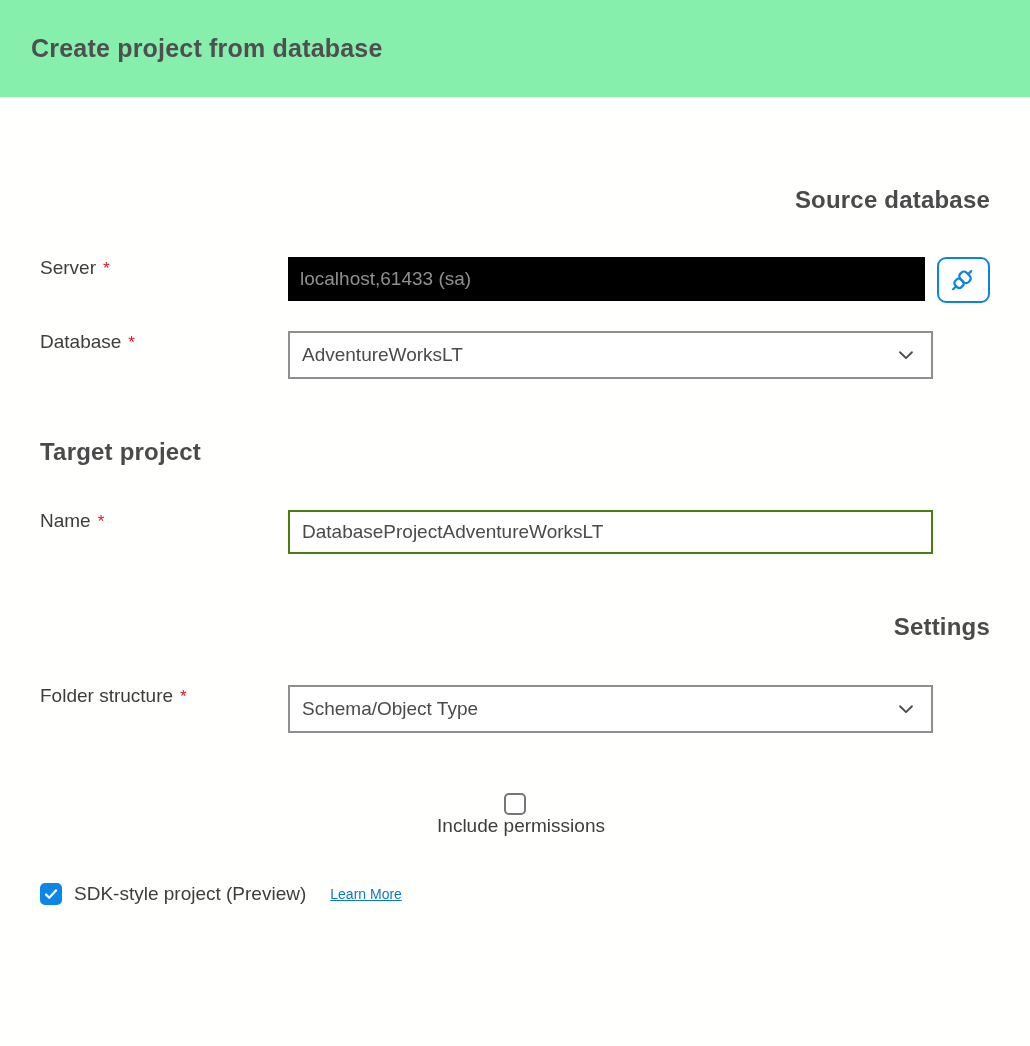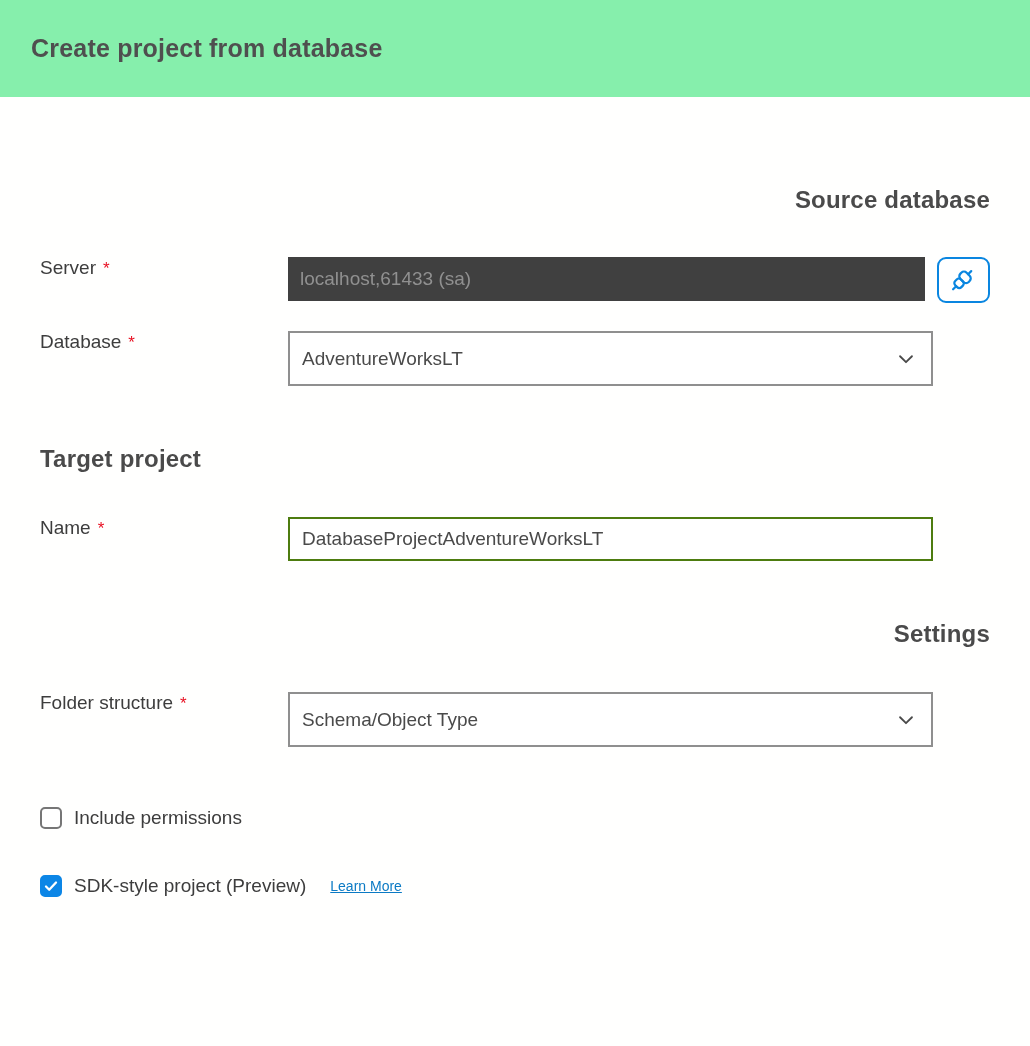--- a/index.html
+++ b/index.html
@@ -66,29 +66,29 @@
     border: 2px solid #4d7c0f;
     background: #ffffff;
     font-family: "Liberation Sans", "DejaVu Sans", sans-serif;
     font-size: 19px;
     color: #4a4a4a;
     padding: 0 12px;
     outline: none;
   }
   .text-input::placeholder { color: #999999; opacity: 1; }
   .text-input.disabled {
-    background: #404040;
+    background: #000000;
     border: none;
     color: #909090;
     height: 44px;
   }
 
   .dropdown {
     width: 645px;
-    height: 55px;
+    height: 48px;
     border: 2px solid #8f8f8f;
     background: #ffffff;
     display: flex;
     align-items: center;
     justify-content: space-between;
     padding: 0 14px 0 12px;
     cursor: pointer;
   }
   .dropdown-value { font-size: 19px; color: #4a4a4a; }
   .chevron-icon { flex: 0 0 auto; }
@@ -109,21 +109,21 @@
     margin-left: 22px;
     display: flex;
     align-items: center;
     cursor: pointer;
   }
 
   .checkbox-row {
     display: flex;
     align-items: center;
   }
-  .row-check-permissions { margin-top: 60px; }
+  .row-check-permissions { margin-top: 60px; flex-direction: column; }
   .row-check-sdk         { margin-top: 46px; text-align: right; }
 
   .checkbox {
     width: 22px;
     height: 22px;
     border: 2px solid #767676;
     border-radius: 5px;
     background: #ffffff;
     display: inline-flex;
     align-items: center;

